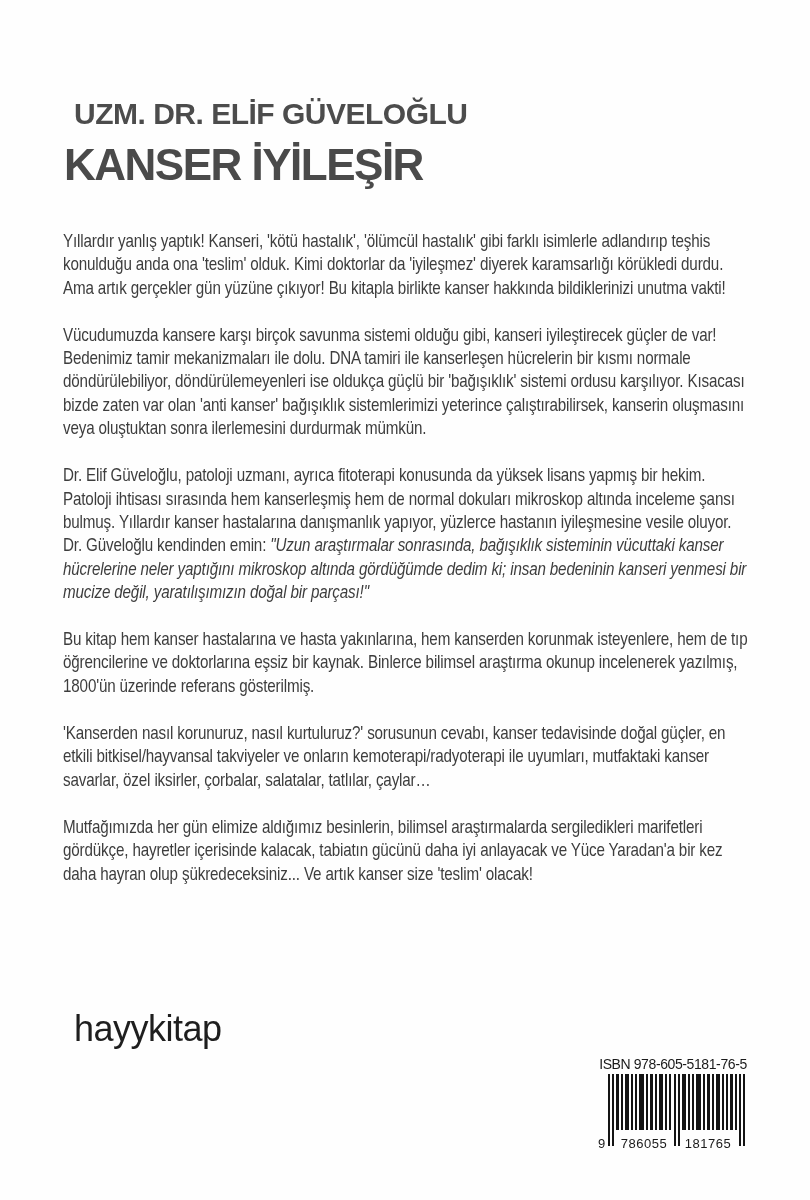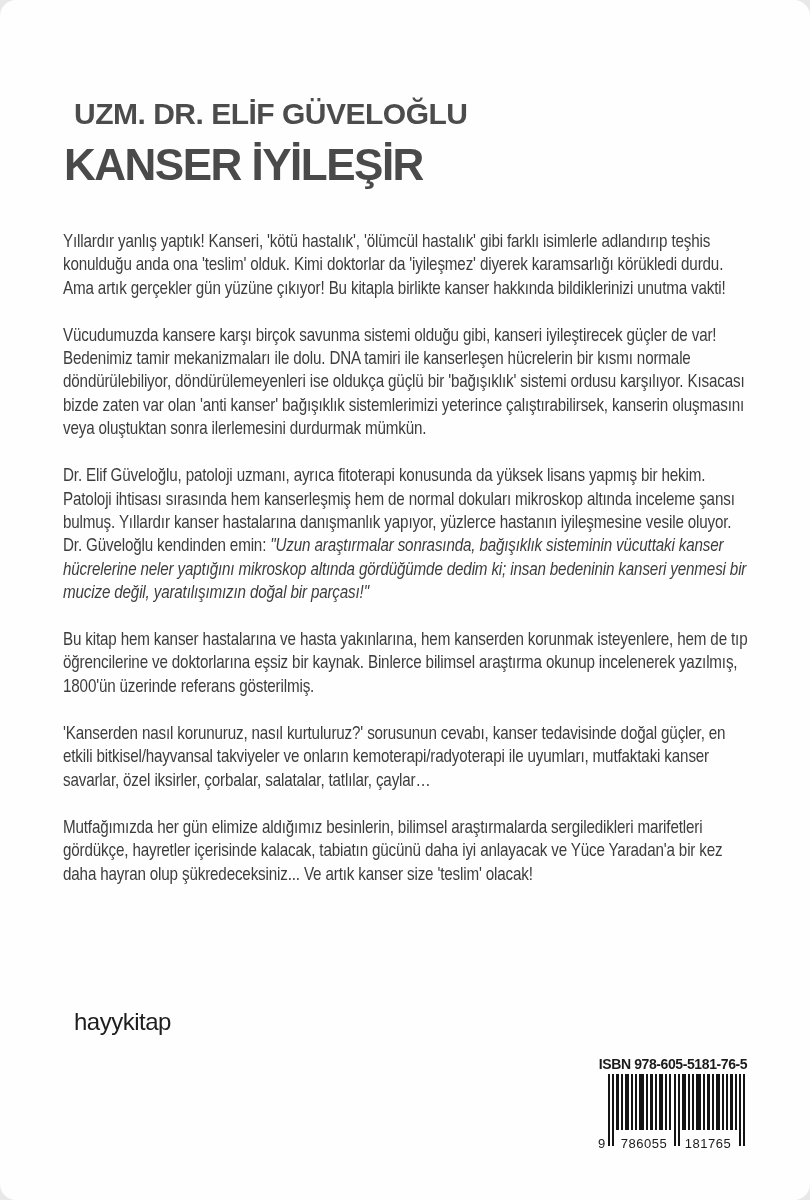--- a/index.html
+++ b/index.html
@@ -3,21 +3,20 @@
 <meta charset="utf-8">
 <style>
   html, body { margin: 0; padding: 0; background: #e8e8e8; }
   .page {
     position: relative;
     width: 810px;
     height: 1200px;
     background: #fefefe;
     overflow: hidden;
     font-family: "Liberation Sans", "DejaVu Sans", sans-serif;
-    border-radius: 16px;
   }
   .author {
     position: absolute;
     left: 74px;
     top: 97px;
     font-size: 30px;
     font-weight: bold;
     letter-spacing: -0.5px;
     color: #4c4c4c;
     white-space: nowrap;
@@ -43,34 +42,34 @@
     line-height: 23.3px;
     letter-spacing: -0.2px;
     color: #3d3d3d;
   }
   .body-text p { margin: 0 0 24px 0; }
   .quote { font-style: italic; }
   .logo {
     position: absolute;
     left: 74px;
     top: 1008px;
-    font-size: 24px;
+    font-size: 36px;
     letter-spacing: -0.5px;
     color: #1e1e1e;
   }
   .barcode-block {
     position: absolute;
     left: 597px;
     top: 1056px;
     width: 152px;
     text-align: center;
   }
   .isbn-label {
     font-size: 14px;
-    font-weight: 700;
+    font-weight: 400;
     letter-spacing: -0.4px;
     color: #1a1a1a;
     white-space: nowrap;
   }
   .bars { display: block; margin: 2px auto 0 auto; }
   .bars rect { fill: #141414; }
   .bars text {
     font-family: "Liberation Sans", "DejaVu Sans", sans-serif;
     font-size: 13px;
     letter-spacing: 0.5px;

